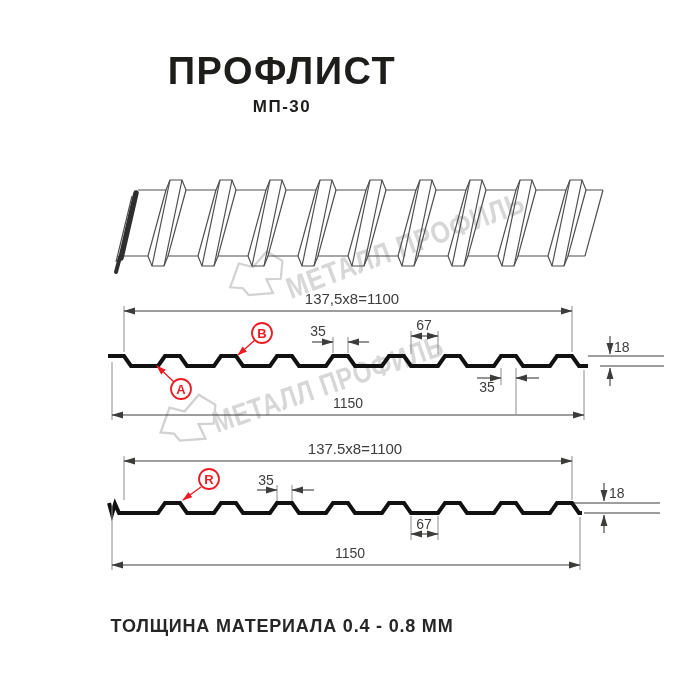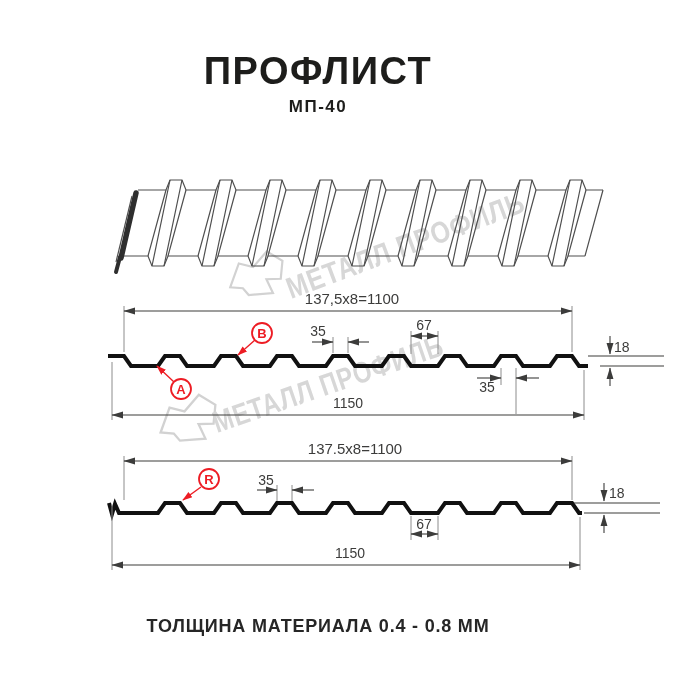--- a/index.html
+++ b/index.html
@@ -1,21 +1,21 @@
 <!DOCTYPE html>
 <html><head>
 <meta charset="utf-8">
 <style>
   html,body{margin:0;padding:0;}
   body{
     width:700px;height:700px;position:relative;overflow:hidden;
     background:#ffffff;
     font-family:"Liberation Sans", sans-serif;
   }
-  .abs{position:absolute;left:0;width:564px;text-align:center;margin-left:36px;}
+  .abs{position:absolute;left:0;width:564px;text-align:center;}
   .title{
     top:50px;font-size:38px;font-weight:800;letter-spacing:1.5px;
     color:#1d1d1b;
   }
   .subtitle{
     top:97px;font-size:17px;font-weight:700;letter-spacing:1.5px;
     color:#1d1d1b;
   }
   .footer{
     top:616px;font-size:18px;font-weight:700;letter-spacing:.8px;
@@ -33,21 +33,21 @@
   .wmlogo{stroke:#d2d2d2;stroke-width:2.2;fill:none;stroke-linejoin:miter;}
   .redcirc{stroke:#ed1c24;stroke-width:1.8;fill:#ffffff;}
   .redtxt{font-size:13px;font-weight:700;fill:#ed1c24;text-anchor:middle;
     font-family:"Liberation Sans",sans-serif;}
   .redline{stroke:#ed1c24;stroke-width:1.4;fill:none;}
 </style>
 </head>
 <body>
 
 <div class="abs title">ПРОФЛИСТ</div>
-<div class="abs subtitle">МП-40</div>
+<div class="abs subtitle">МП-30</div>
 
 <svg width="700" height="700" viewBox="0 0 700 700">
   <defs>
     <marker id="da" viewBox="0 0 11 8" refX="10.5" refY="4" markerWidth="12" markerHeight="9" orient="auto-start-reverse" markerUnits="userSpaceOnUse">
       <path d="M0,0.7 L11,4 L0,7.3 Z" fill="#3c3c3b"></path>
     </marker>
     <marker id="ra" viewBox="0 0 9 8" refX="8.2" refY="4" markerWidth="10" markerHeight="9" orient="auto" markerUnits="userSpaceOnUse">
       <path d="M0,1 L9,4 L0,7 Z" fill="#ed1c24"></path>
     </marker>
   </defs>

